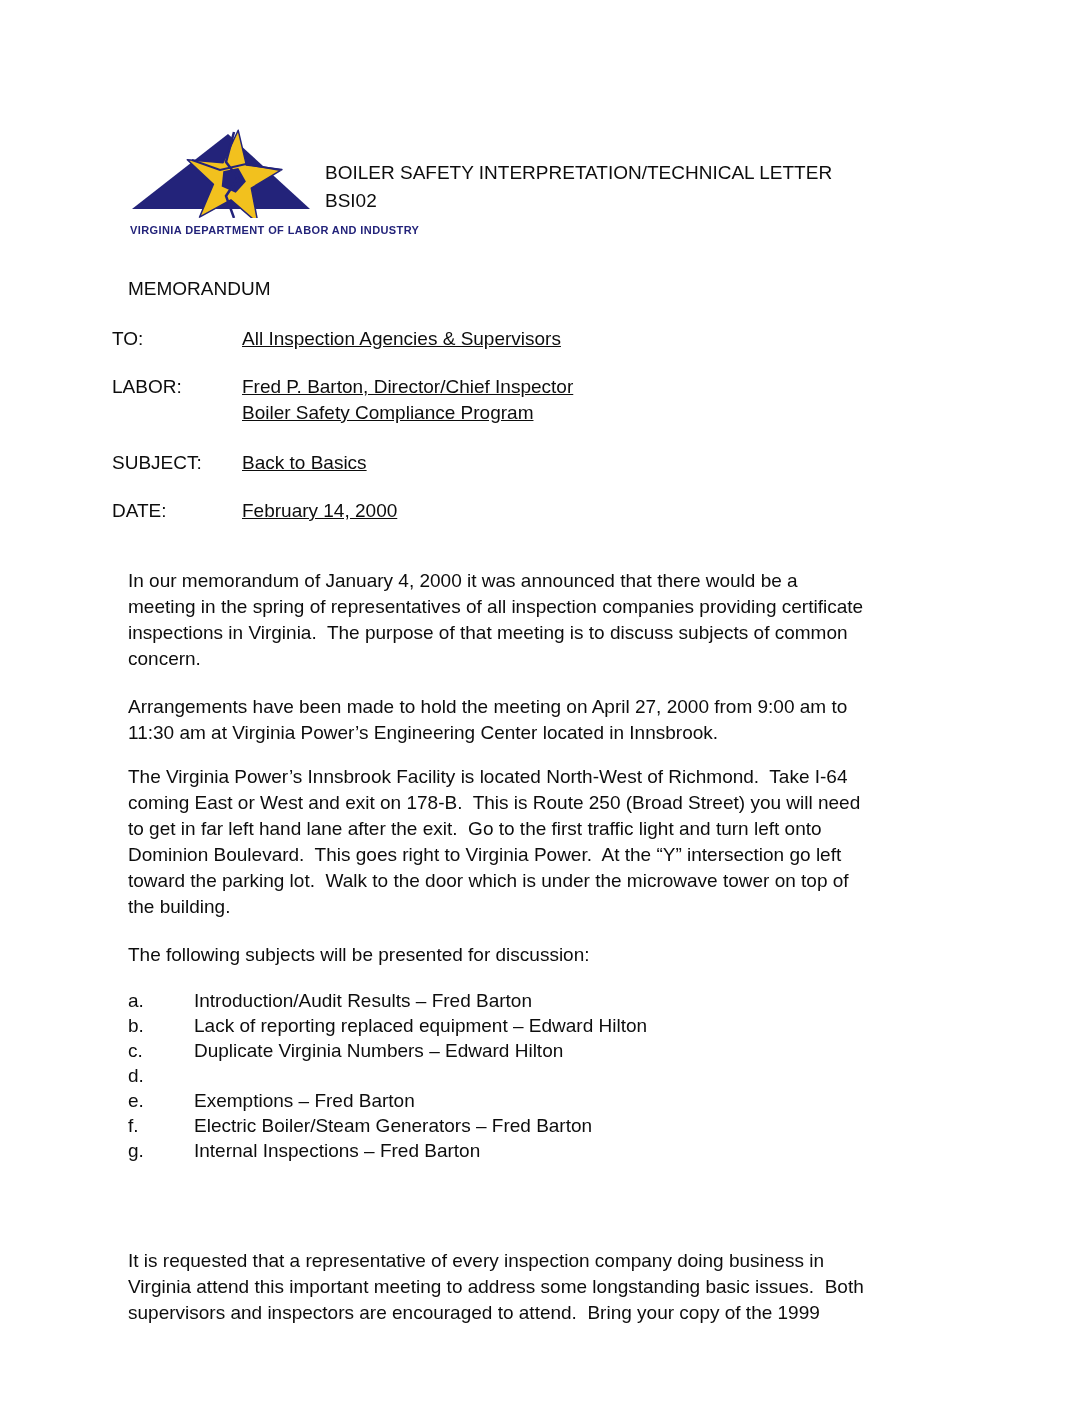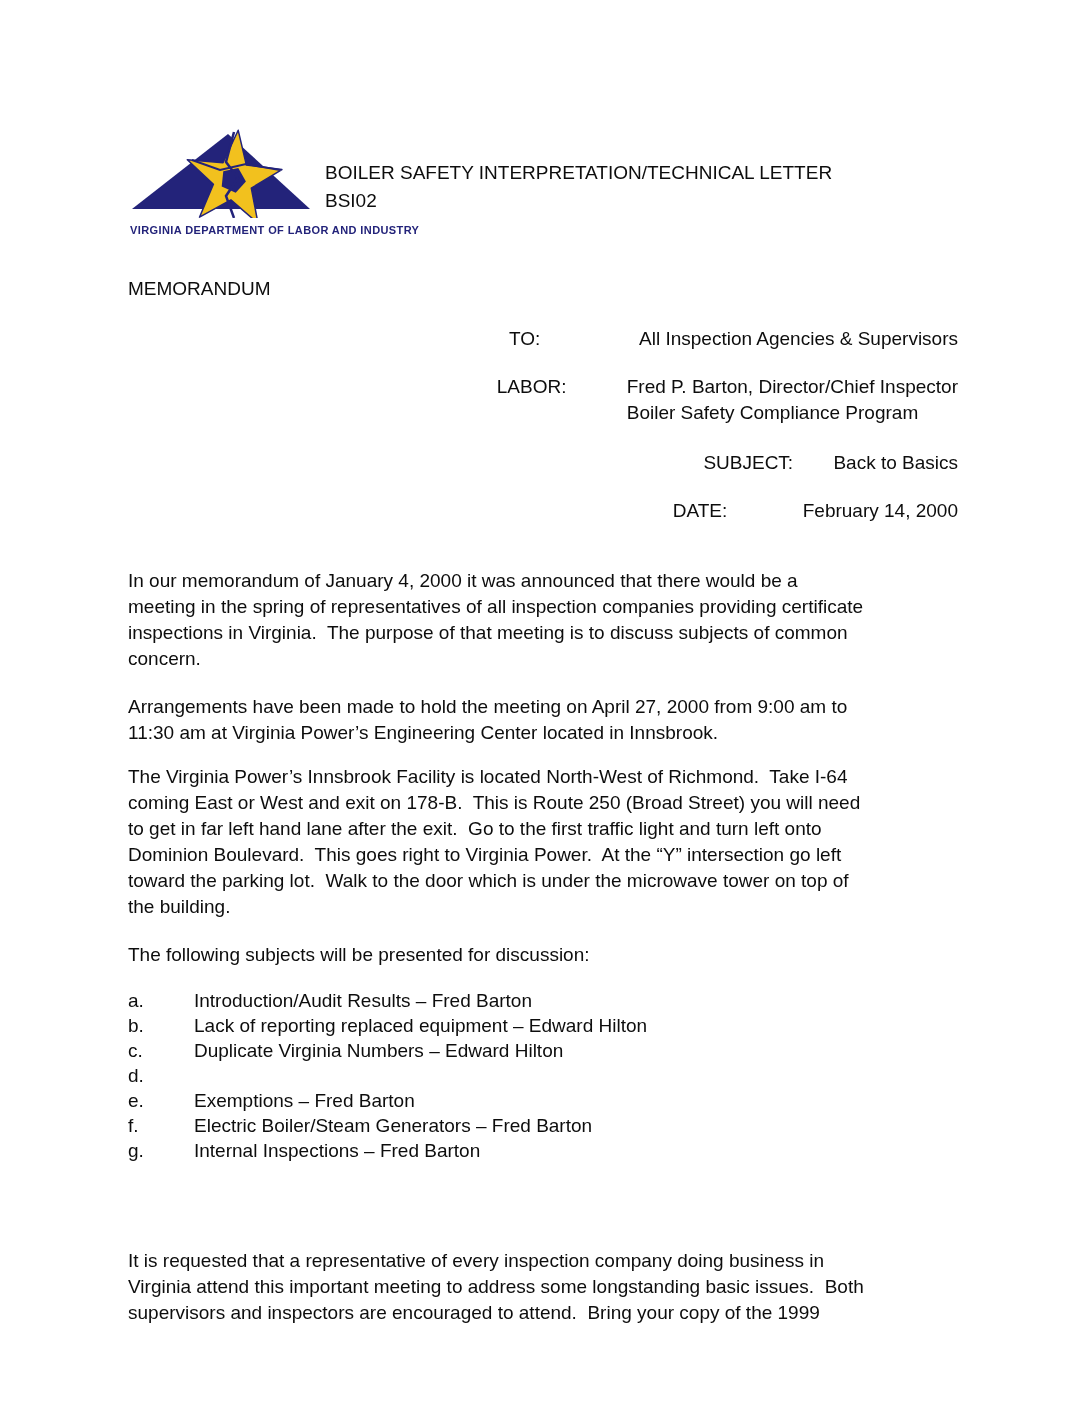--- a/index.html
+++ b/index.html
@@ -27,23 +27,23 @@
     color: #23237a;
     letter-spacing: 0.4px;
     white-space: nowrap;
     text-align: center;
     width: 182px;
   }
   .doc-title { left: 325px; top: 159px; width: 640px; line-height: 28px; }
 
   
   .memo-heading { left: 128px; top: 276px; }
-  .field-row { left: 128px; width: 830px; display: flex; justify-content: flex-end; }
+  .field-row { left: 112px; width: 830px; display: flex; }
   .field-label { width: 130px; flex: 0 0 130px; }
-  .field-value { white-space: pre-wrap; }
+  .field-value { white-space: pre-wrap; text-decoration: underline; }
 
   
   .para { left: 128px; width: 900px; white-space: pre-wrap; }
 
   
   .agenda { left: 128px; top: 988px; width: 900px; line-height: 25px; }
   .agenda-row { display: flex; }
   .agenda-letter { width: 66px; flex: 0 0 66px; }
 </style>
 </head>

